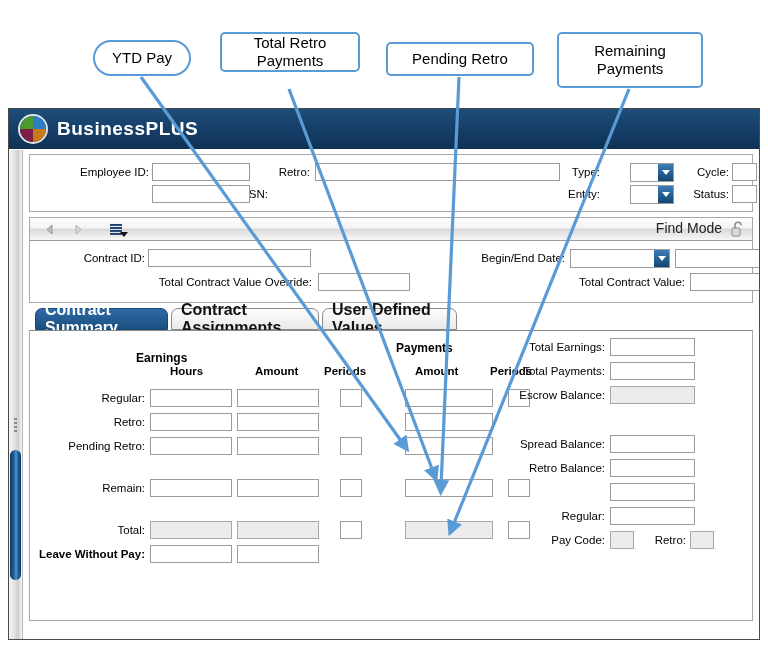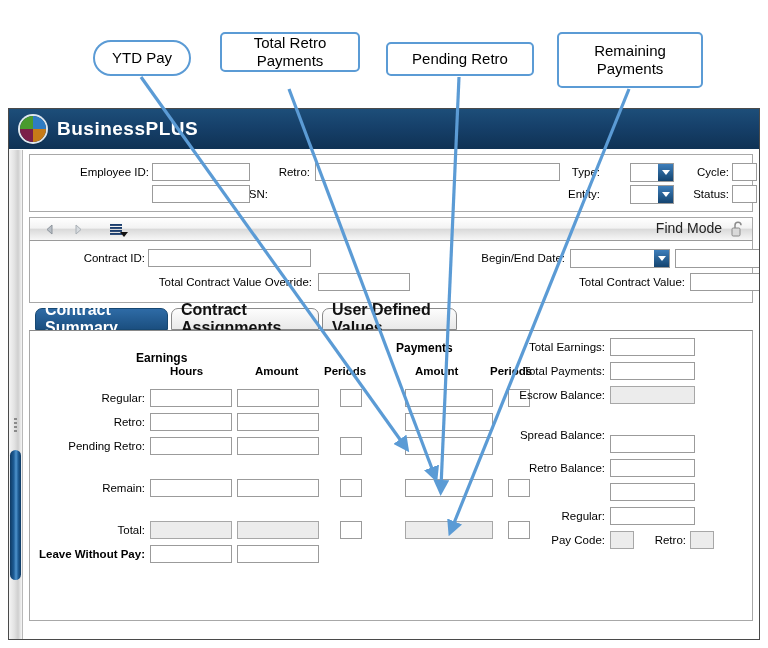--- a/index.html
+++ b/index.html
@@ -397,21 +397,21 @@
 
       <div class="lbl r" style="left:430px;top:10px;width:145px;">Total Earnings:</div>
       <input class="f" style="left: 580px; top: 7px; width: 85px;" value="">
 
       <div class="lbl r" style="left:430px;top:34px;width:145px;">Total Payments:</div>
       <input class="f" style="left: 580px; top: 31px; width: 85px;" value="">
 
       <div class="lbl r" style="left:430px;top:58px;width:145px;">Escrow Balance:</div>
       <input class="f ro" style="left: 580px; top: 55px; width: 85px;" readonly="" value="">
 
-      <div class="lbl r" style="left:430px;top:98px;width:145px;">Spread Balance:</div>
+      <div class="lbl r" style="left:430px;top:107px;width:145px;">Spread Balance:</div>
       <input class="f" style="left: 580px; top: 104px; width: 85px;" value="">
 
       <div class="lbl r" style="left:430px;top:131px;width:145px;">Retro Balance:</div>
       <input class="f" style="left: 580px; top: 128px; width: 85px;" value="">
 
       <input class="f" style="left: 580px; top: 152px; width: 85px;" value="">
 
       <div class="lbl r" style="left:430px;top:179px;width:145px;">Regular:</div>
       <input class="f" style="left: 580px; top: 176px; width: 85px;" value="">
 

